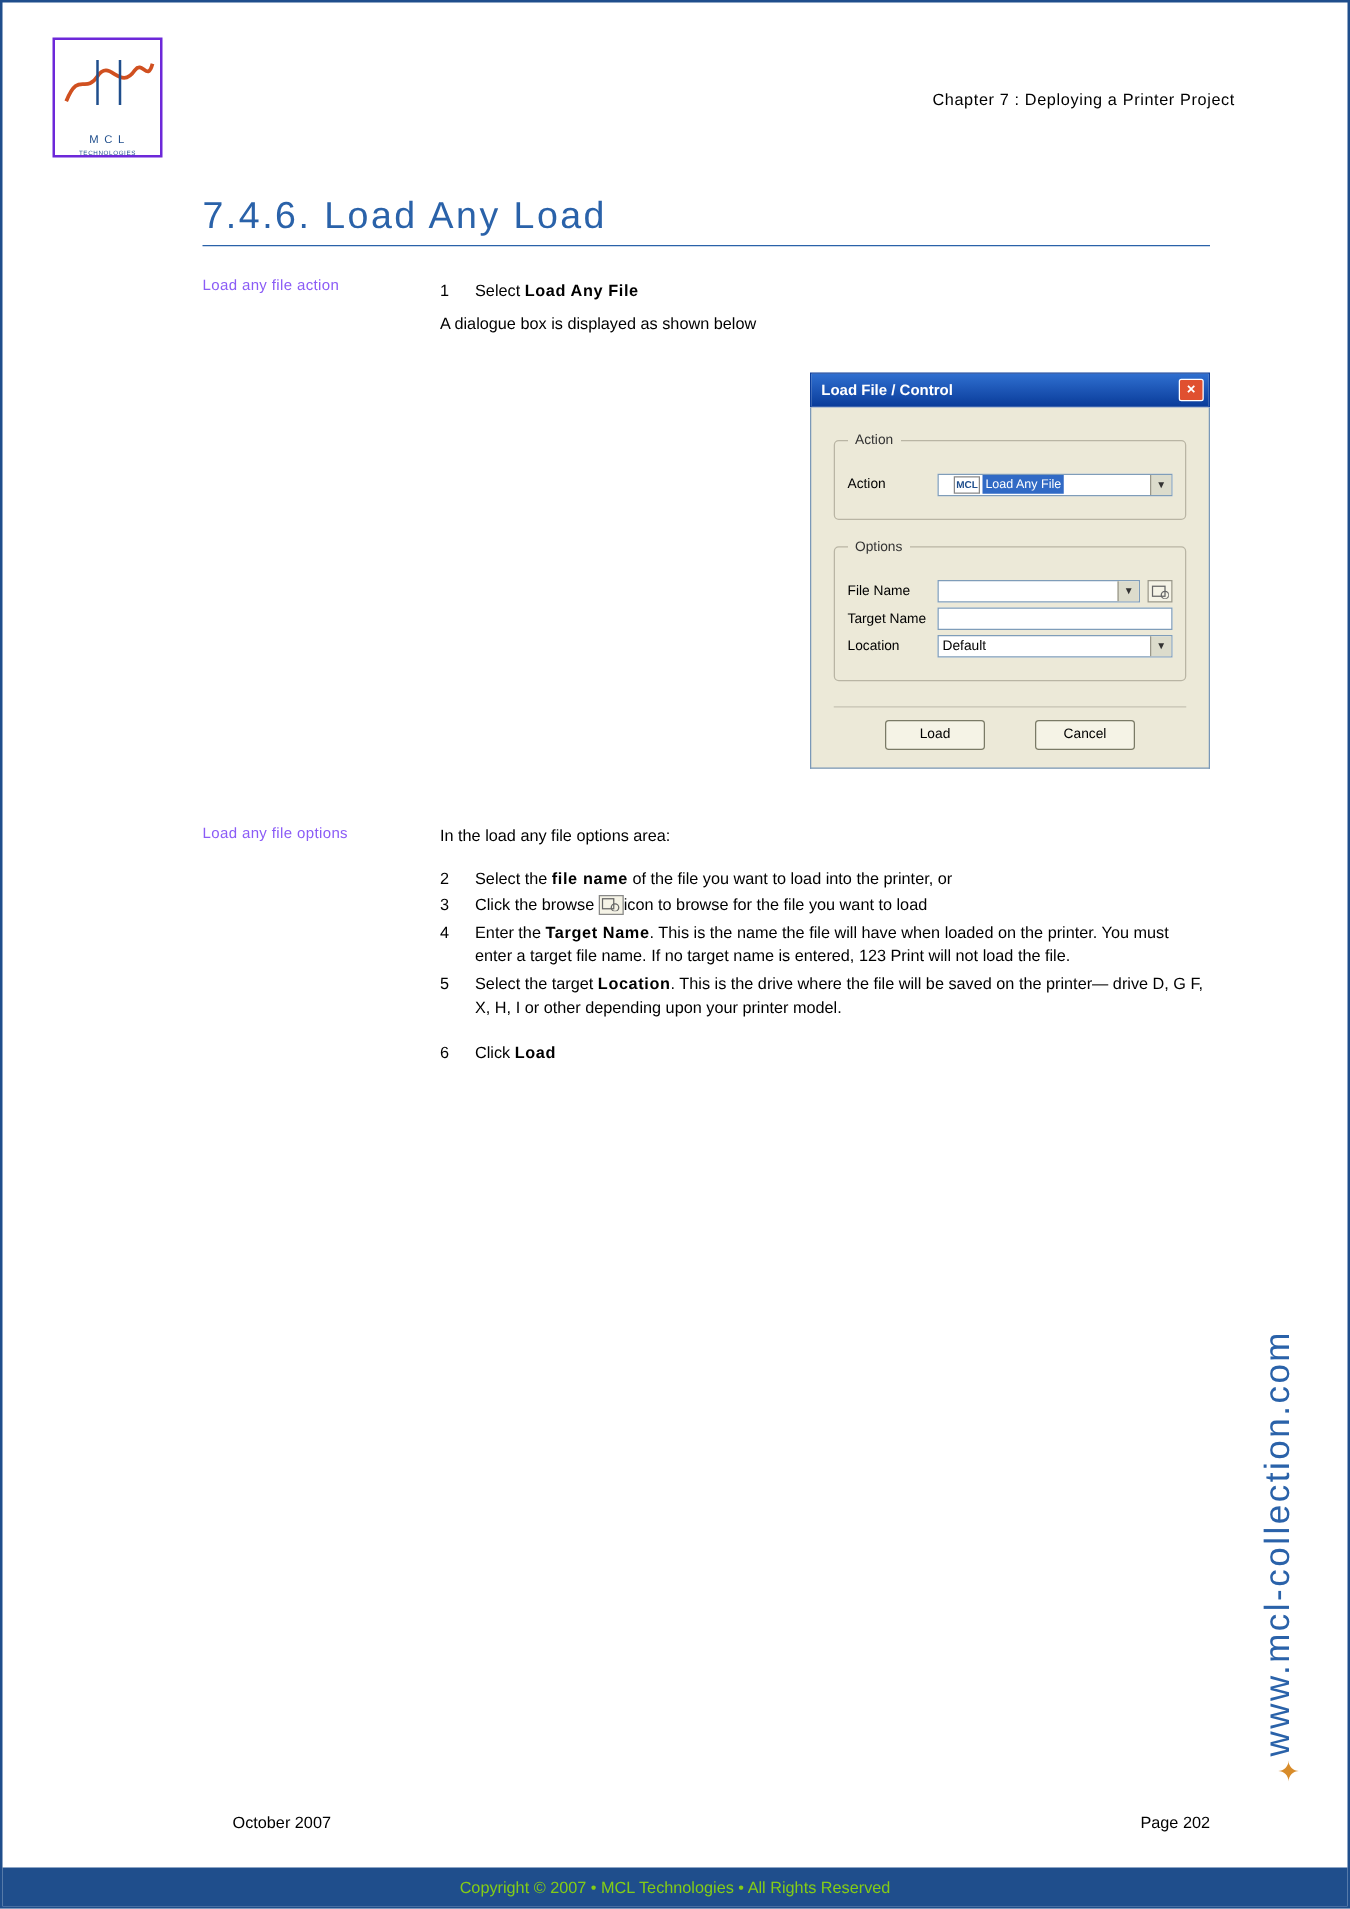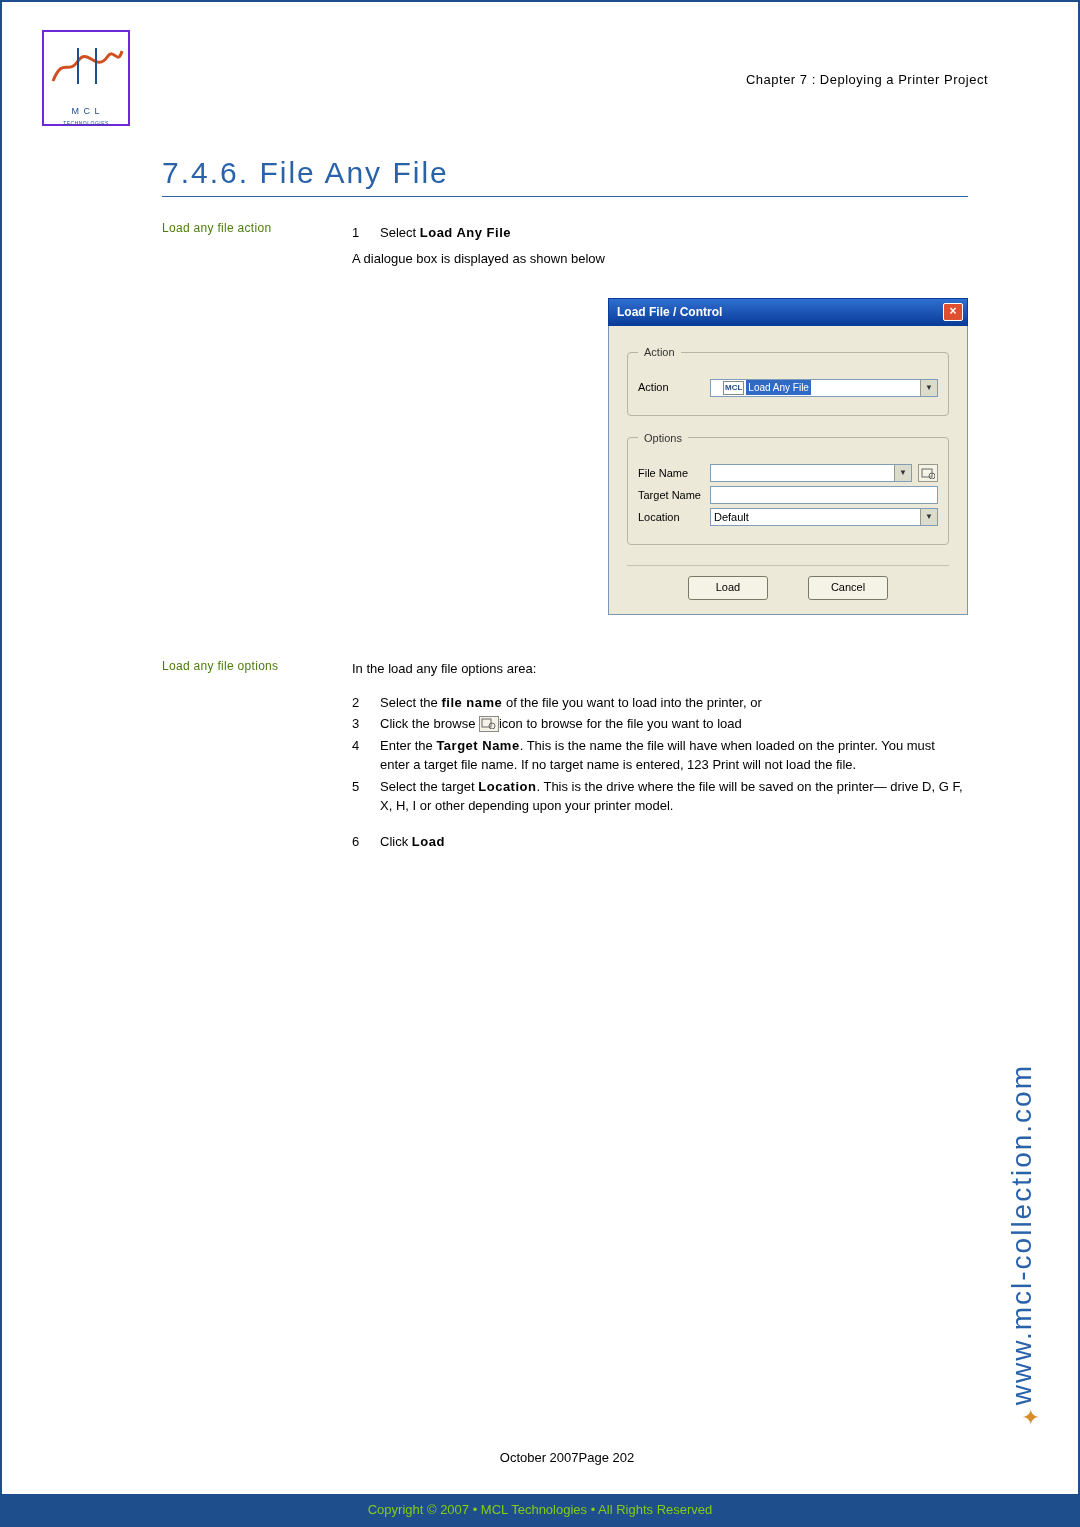--- a/index.html
+++ b/index.html
@@ -6,47 +6,47 @@
   .page{width:1080px;height:1527px;margin:0 auto;position:relative;box-sizing:border-box;border:2px solid #1f4e8c;background:#fff}
   .hdr{padding:28px 90px 0 40px}
   .logo{display:inline-block;border:2px solid #6d28d9;padding:4px;width:88px;height:96px;box-sizing:border-box;position:relative;background:#fff;vertical-align:top}
   .logo svg{position:absolute;left:4px;top:4px}
   .logo-txt{position:absolute;left:0;bottom:8px;width:100%;text-align:center;font-size:9px;letter-spacing:1px;color:#1f4e8c}
   .logo-sub{position:absolute;left:0;bottom:-2px;width:100%;text-align:center;font-size:5px;letter-spacing:0.5px;color:#1f4e8c}
   .chapter{position:absolute;top:70px;right:90px;font-size:13px;letter-spacing:0.5px}
   .content{padding:30px 110px 0 160px}
   h1{color:#2a62a9;font-weight:normal;font-size:30px;letter-spacing:2px;margin:0;border-bottom:1px solid #2a62a9;padding-bottom:6px}
   .row{display:flex;margin-top:24px}
-  .side{width:190px;flex-shrink:0;color:#4d7c0f;font-size:12px;letter-spacing:0.3px}
+  .side{width:190px;flex-shrink:0;color:#8b5cf6;font-size:12px;letter-spacing:0.3px}
   .main{flex:1;font-size:13px;line-height:1.5}
   .ol{display:table;border-collapse:separate;border-spacing:0 2px}
   .ol .li{display:table-row}
   .ol .n{display:table-cell;width:28px;vertical-align:top}
   .ol .t{display:table-cell;vertical-align:top}
   .bold{font-weight:bold;letter-spacing:0.5px}
   .dlg-wrap{display:flex;justify-content:flex-end;padding:30px 0 20px 0}
-  .dlg{width:360px;font-family:Tahoma,sans-serif;font-size:11px;color:#000}
+  .dlg{width:320px;font-family:Tahoma,sans-serif;font-size:11px;color:#000}
   .titlebar{background:linear-gradient(#2f6fd0,#0a3c9a);color:#fff;font-weight:bold;padding:4px 4px 4px 8px;display:flex;justify-content:space-between;align-items:center;border:1px solid #0a3c9a;font-size:12px}
   .close{width:18px;height:16px;background:#e05030;border:1px solid #fff;color:#fff;text-align:center;line-height:14px;font-weight:bold;font-size:12px;border-radius:2px}
   .dlg-body{background:#ece9d8;border:1px solid #7a98b8;border-top:none;padding:18px 18px 14px 18px}
   fieldset{border:1px solid #b9b5a4;border-radius:4px;margin:0 0 14px 0;padding:14px 10px 14px 10px}
   legend{padding:0 6px;color:#333}
   .fld{display:flex;align-items:center;margin:4px 0}
   .fld label{width:72px}
   .txt{flex:1;height:18px;border:1px solid #7f9db9;background:#fff;box-sizing:border-box;position:relative;display:flex;align-items:center}
   .sel .arrow{position:absolute;right:0;top:0;width:16px;height:16px;background:#dcdccc;border-left:1px solid #9a988a;text-align:center;line-height:16px;font-size:8px;color:#333}
   .selected{background:#316ac5;color:#fff;padding:0 2px;font-size:10px}
   .mcl-chip{font-size:8px;background:#fff;color:#1f4e8c;font-weight:bold;padding:0 1px;margin-right:2px;border:1px solid #888}
   .browse{width:18px;height:16px;margin-left:6px;border:1px solid #9a988a;background:#f5f3e6;position:relative}
   .browse svg{position:absolute;left:2px;top:1px}
   .btnrow{border-top:1px solid #c5c2b2;margin-top:20px;padding-top:10px;display:flex;justify-content:center;gap:40px}
   .winbtn{width:78px;height:22px;background:#f5f3e6;border:1px solid #7a7a66;border-radius:3px;text-align:center;line-height:20px;font-size:11px;cursor:default}
   .inline-ico{display:inline-block;width:18px;height:14px;border:1px solid #888;background:#f5f3e6;vertical-align:middle;position:relative;top:-1px}
   .inline-ico svg{position:absolute;left:1px;top:0}
-  .footer-meta{position:absolute;bottom:60px;left:164px;right:110px;display:flex;justify-content:center;font-size:13px}
+  .footer-meta{position:absolute;bottom:60px;left:184px;right:110px;display:flex;justify-content:space-between;font-size:13px}
   .copyright{position:absolute;bottom:0;left:0;right:0;background:#1f4e8c;color:#84cc16;text-align:center;padding:8px 0;font-size:13px}
   .vurl{position:absolute;right:30px;bottom:120px;top:860px;width:40px;display:flex;align-items:flex-end}
   .vurl span{writing-mode:vertical-rl;transform:rotate(180deg);color:#2a62a9;font-size:28px;letter-spacing:2px;line-height:1}
   .dot{position:absolute;right:38px;bottom:94px;color:#d88c2a;font-size:22px}
 </style>
 </head>
 <body>
 
 <div class="page">
   <div class="hdr">
@@ -56,21 +56,21 @@
         <line x1="30" y1="12" x2="30" y2="48" stroke="#1f4e8c" stroke-width="2"></line>
         <line x1="48" y1="12" x2="48" y2="48" stroke="#1f4e8c" stroke-width="2"></line>
       </svg>
       <div class="logo-txt">M C L</div>
       <div class="logo-sub">TECHNOLOGIES</div>
     </div>
     <div class="chapter">Chapter 7 : Deploying a Printer Project</div>
   </div>
 
   <div class="content">
-    <h1>7.4.6.   File Any File</h1>
+    <h1>7.4.6.   Load Any Load</h1>
 
     <div class="row">
       <div class="side">Load any file action</div>
       <div class="main">
         <div class="ol">
           <div class="li">
             <div class="n">1</div>
             <div class="t"><span>Select </span><span class="bold">Load Any File</span></div>
           </div>
         </div>

